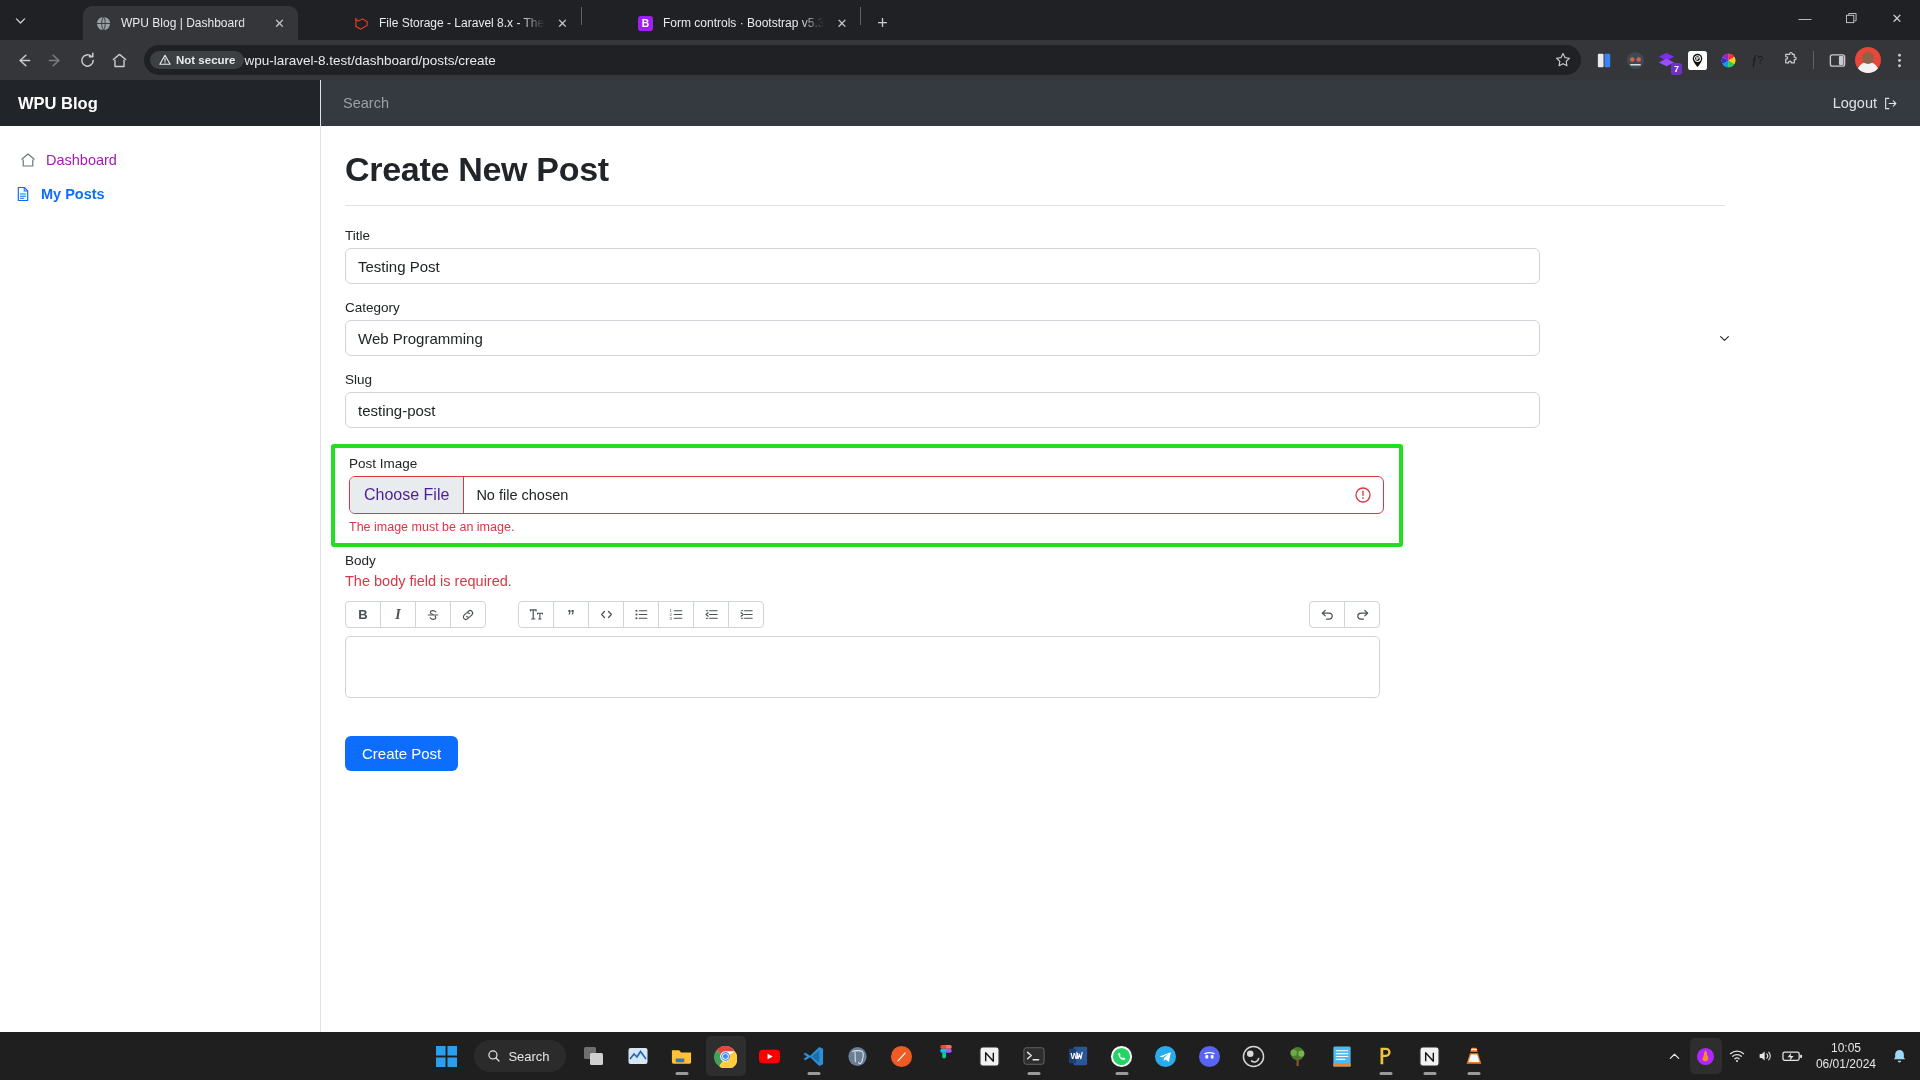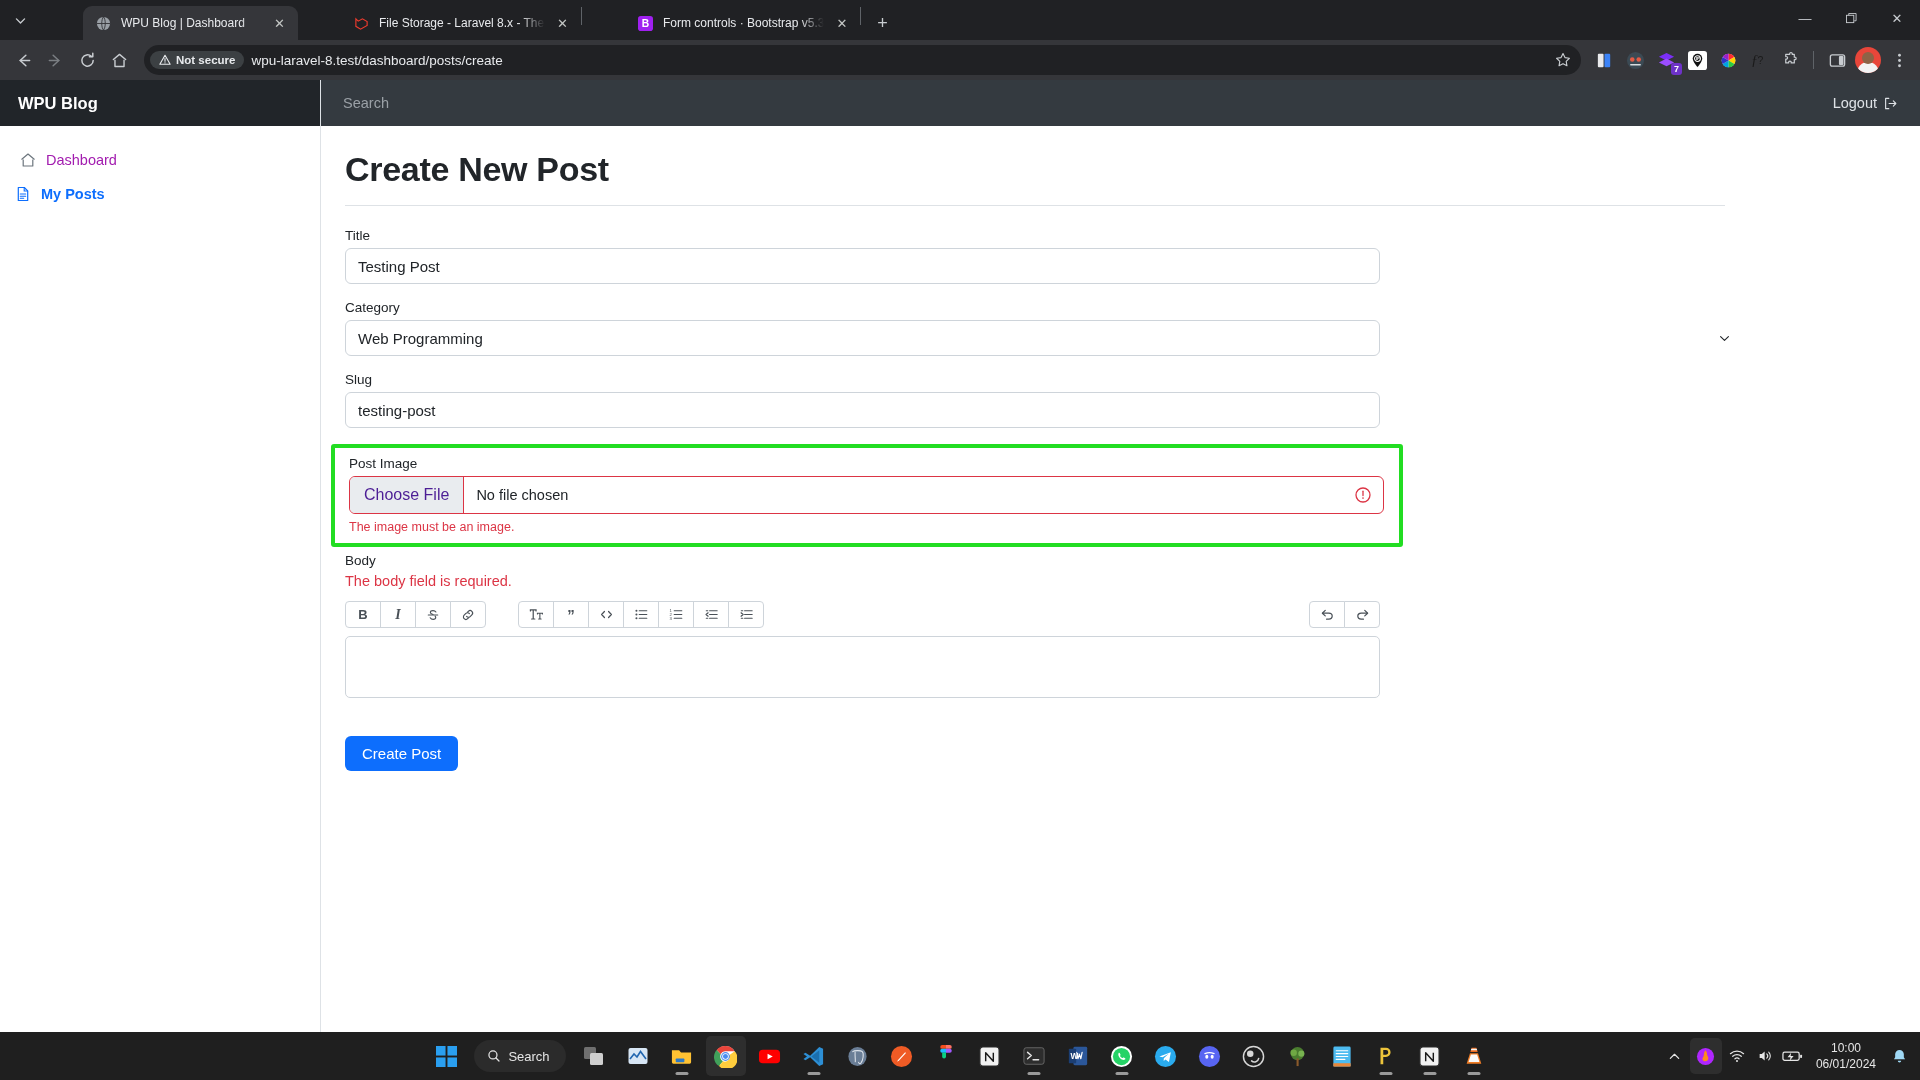--- a/index.html
+++ b/index.html
@@ -39,21 +39,21 @@
   .tab-sep { width:1px; height:18px; background:#5f6368; align-self:center; margin-bottom:8px;}
   .newtab { width:30px; height:30px; display:flex; align-items:center; justify-content:center; color:#c8ccd0; font-size:18px; margin:0 4px 2px 6px;}
   .wincontrols { margin-left:auto; display:flex; align-self:flex-start; }
   .wincontrols div { width:46px; height:36px; display:flex; align-items:center; justify-content:center; color:#c8ccd0; font-size:13px;}
 
   
   .toolbar { height: 40px; background: #35363a; display:flex; align-items:center; padding: 0 8px; gap: 2px; }
   .tb-icon { width:30px; height:30px; border-radius:50%; display:flex; align-items:center; justify-content:center; color:#c8ccd0; }
   .omnibox {
     flex:1 1 auto; height:30px; background:#202124; border-radius:16px;
-    display:flex; align-items:center; padding:0 10px 0 6px; margin:8px 8px; gap:7px;
+    display:flex; align-items:center; padding:0 10px 0 6px; margin:8px 8px; 
   }
   .notsecure {
     display:flex; align-items:center; gap:5px; background:#3c4043; color:#e8eaed;
     border-radius:13px; padding:3px 9px; font-size:11.5px; font-weight:bold;
   }
   .url { font-size:13.5px; color:#e8eaed; white-space:nowrap; }
   .omni-star { margin-left:auto; color:#c8ccd0; }
   .ext-row { display:flex; align-items:center; gap:5px; }
   .ext { width:26px; height:26px; display:flex; align-items:center; justify-content:center; position:relative; }
   .ext-sep { width:1px; height:18px; background:#5f6368; margin:0 5px; }
@@ -83,21 +83,21 @@
   .topnav .search { color:#9aa0a6; font-size:14.5px; }
   .topnav .logout { margin-left:auto; color:#dee2e6; font-size:14.5px; display:flex; align-items:center; gap:6px;}
 
   .content { flex:1 1 auto; padding: 24px 0 0 24px; overflow:hidden; background:#fff; }
   .inner { width: 1400px; }
   h1.page-title { font-size: 34px; font-weight:bold; color:#212529; letter-spacing:-0.3px; margin-bottom: 16px;}
   hr.sep { border:0; border-top:1px solid #dee2e6; margin: 0 0 22px 0; width: 1380px;}
 
   .form-label { font-size:13.5px; color:#212529; margin-bottom:5px; display:block;}
   .input {
-    width: 1035px; height: 36px; border:1px solid #ced4da; border-radius:6px;
+    width: 1195px; height: 36px; border:1px solid #ced4da; border-radius:6px;
     background:#fff; font-size:15px; color:#212529; display:flex; align-items:center;
     padding: 0 12px;
   }
   .field { margin-bottom: 16px; }
   .select { position:relative; }
   .select .chev { position:absolute; right:14px; top:12px; color:#212529;}
 
   
   .highlight {
     border: 4px solid #22dd22; border-radius: 3px; padding: 8px 30px 9px 14px;
@@ -713,21 +713,21 @@
         </svg>
     </div>
     <div class="tray-ic">
       <svg width="21" height="16" viewBox="0 0 22 16">
           <rect x="1" y="4" width="17" height="8.5" rx="1.8" fill="none" stroke="#e6e6e6" stroke-width="1.3"></rect>
           <rect x="19" y="6.6" width="2" height="3.4" rx="0.8" fill="#e6e6e6"></rect>
           <path d="M9.6 4.6L5.8 9.2h3.2l-1 3.8 4.2-5H9z" fill="#e6e6e6"></path>
         </svg>
     </div>
     <div class="clock">
-      <div>10:00</div>
+      <div>10:05</div>
       <div>06/01/2024</div>
     </div>
     <div class="tray-ic">
       <svg width="17" height="17" viewBox="0 0 18 18">
           <path d="M9 2a4.6 4.6 0 0 1 4.6 4.6v3.2l1.3 2.2H3.1l1.3-2.2V6.6A4.6 4.6 0 0 1 9 2z" fill="#9fd8f5"></path>
           <path d="M7.2 13.6a1.8 1.8 0 0 0 3.6 0" fill="#9fd8f5"></path>
         </svg>
     </div>
   </div>
 </div>

